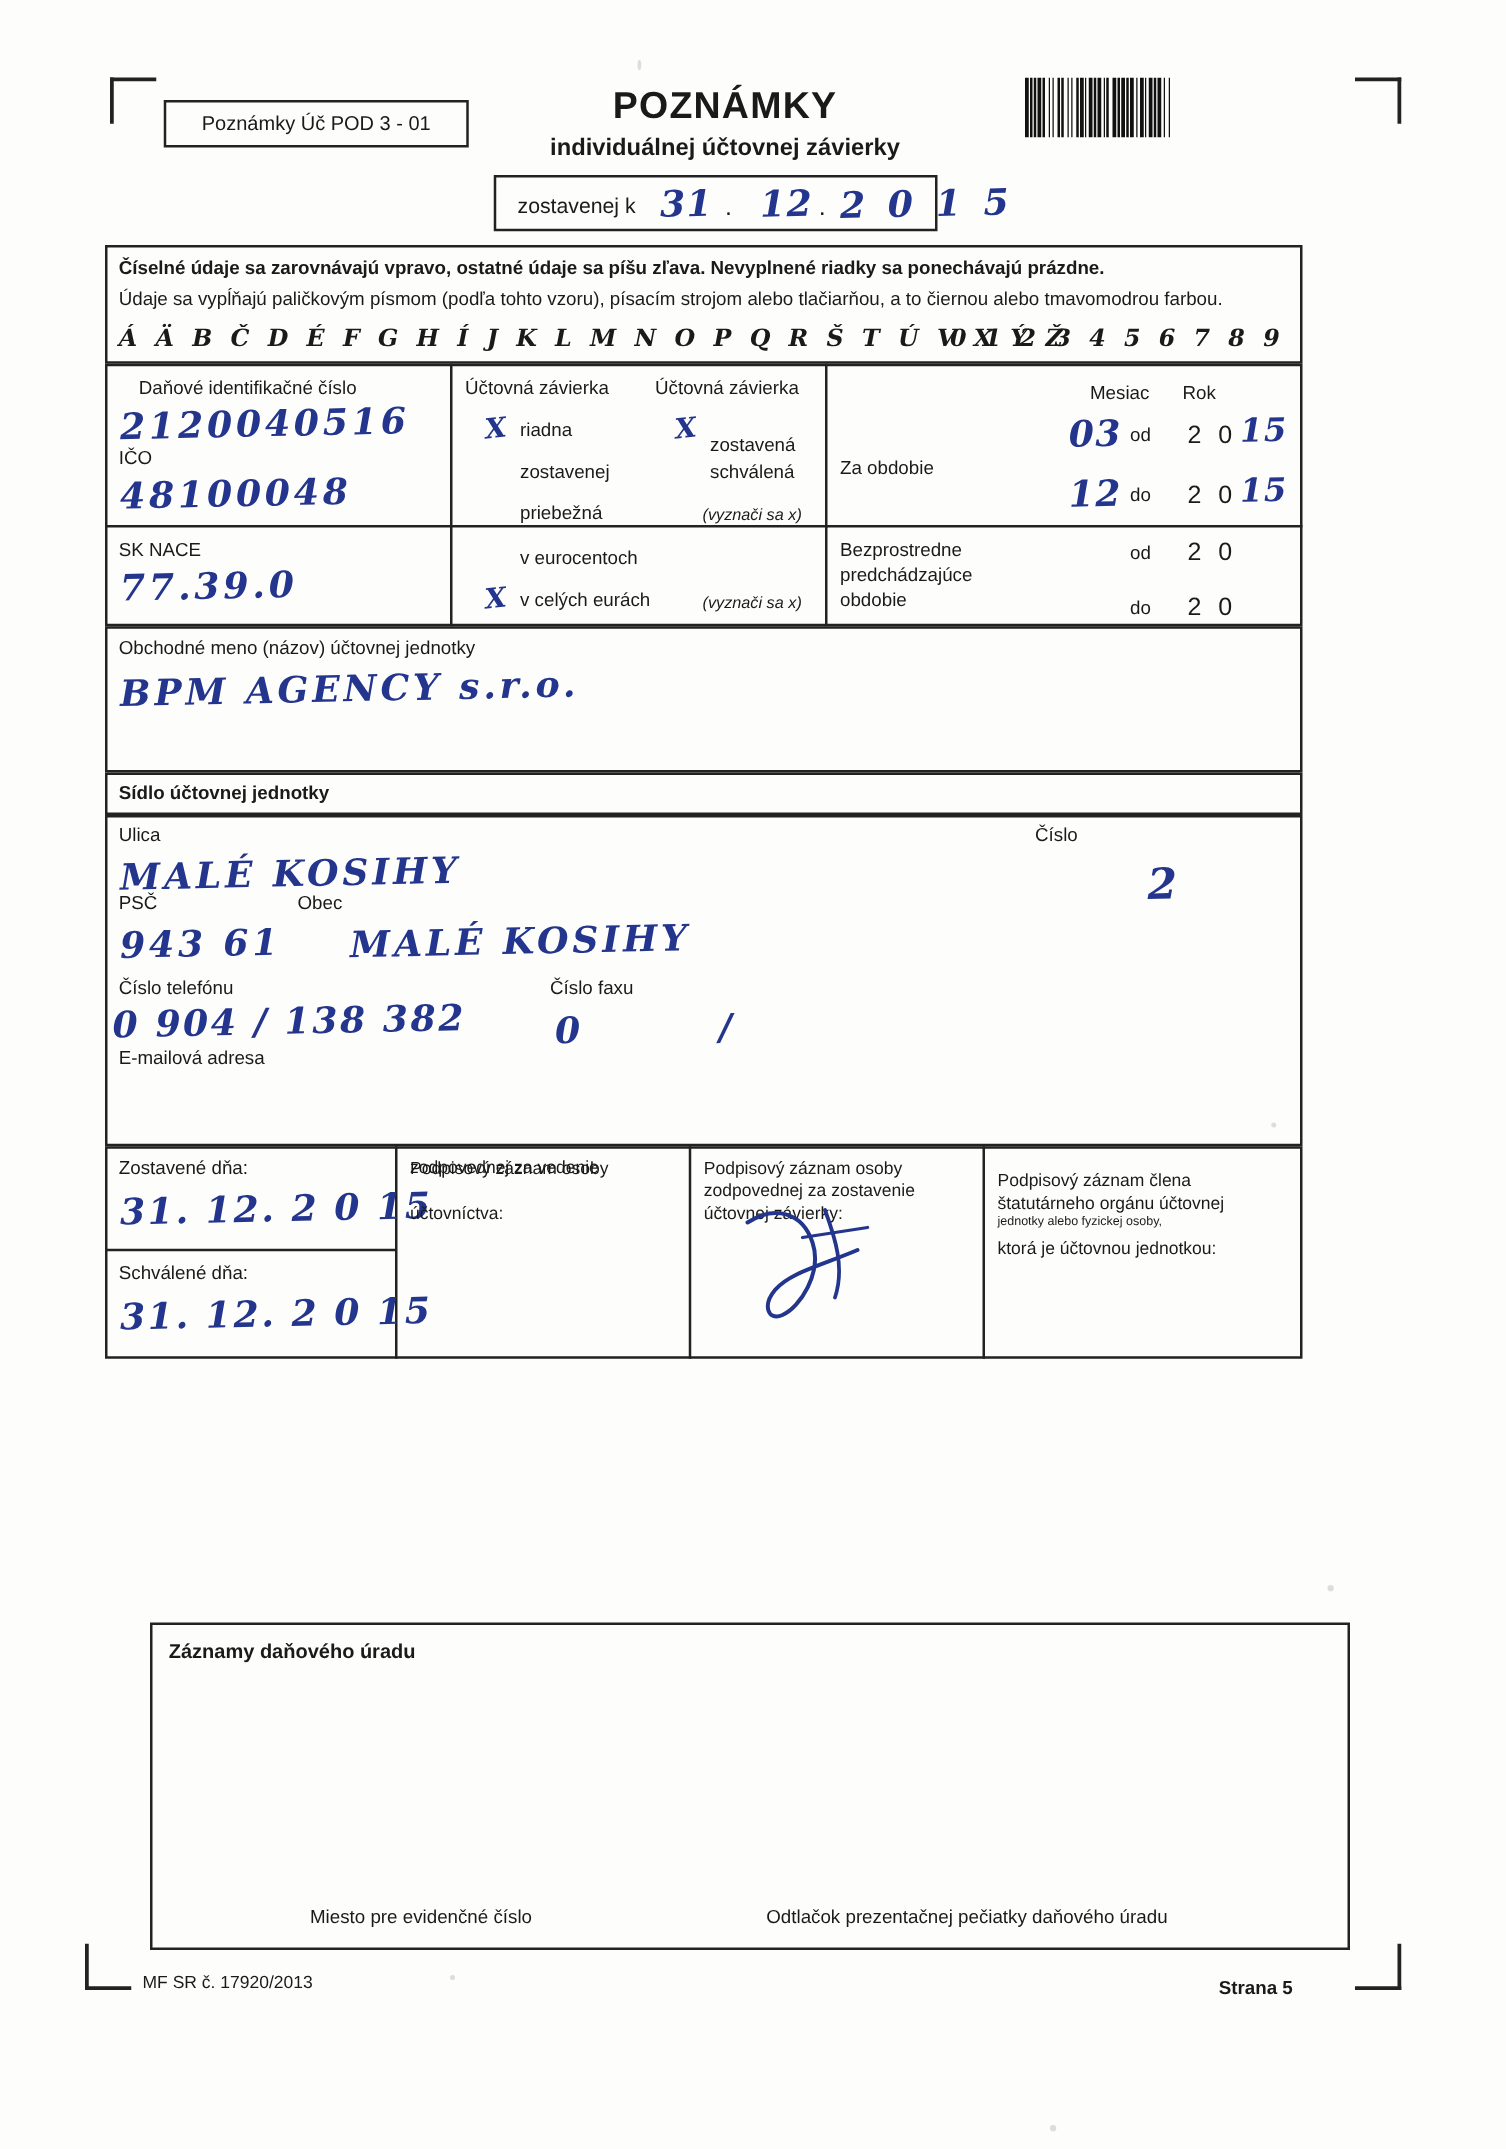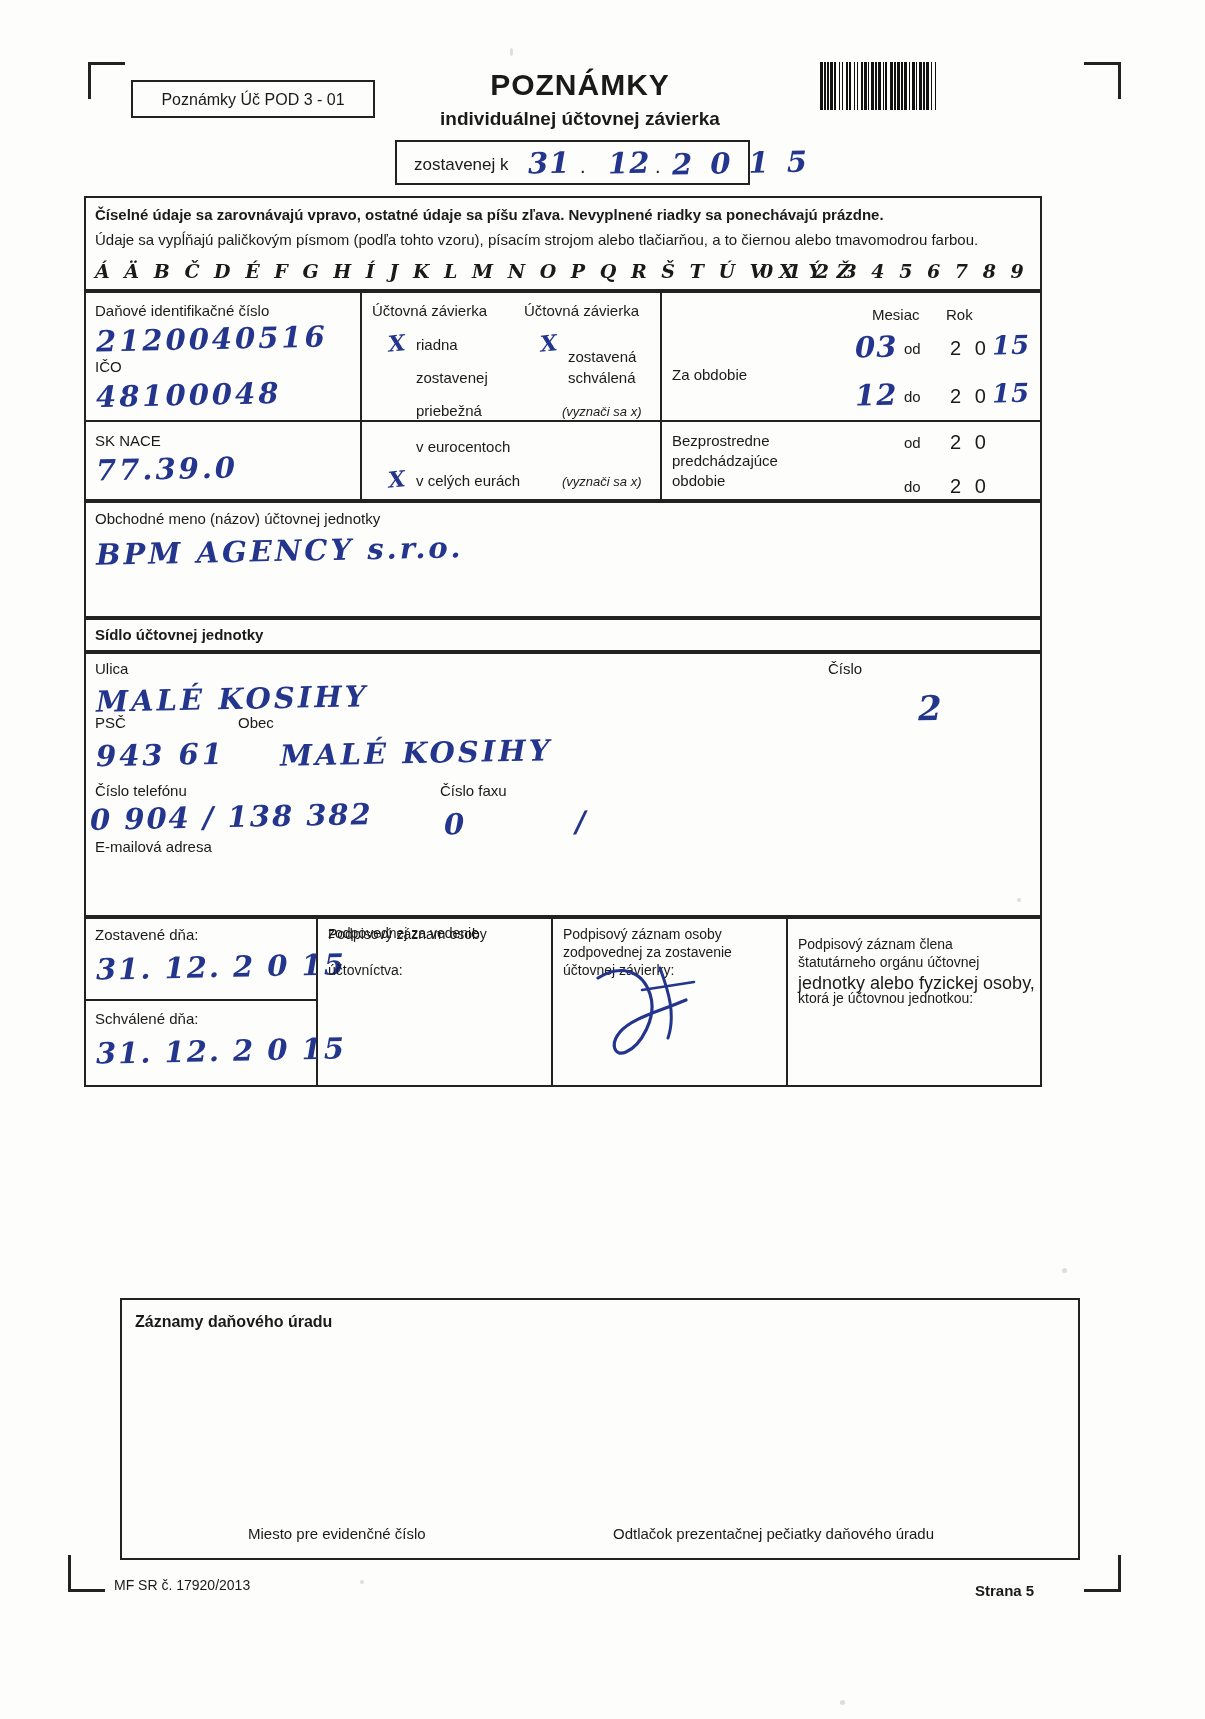--- a/index.html
+++ b/index.html
@@ -124,21 +124,21 @@
 
   <div class="corner tl"></div>
   <div class="corner tr"></div>
   <div class="corner bl"></div>
   <div class="corner br"></div>
 
   <div class="box" style="left:131px; top:80px; width:244px; height:38px;"></div>
   <div class="txt center" style="left:131px; top:90px; width:244px; font-size:16px;">Poznámky Úč POD 3 - 01</div>
 
   <div class="title-main center" style="left:400px; top:68px; width:360px;">POZNÁMKY</div>
-  <div class="title-sub center" style="left:400px; top:108px; width:360px;">individuálnej účtovnej závierka</div>
+  <div class="title-sub center" style="left:400px; top:108px; width:360px;">individuálnej účtovnej závierky</div>
 
   <div class="barcode" id="barcode-el">
       <i class="" style="width:3px"></i>
       <i class="g" style="width:1px"></i>
       <i class="" style="width:2px"></i>
       <i class="g" style="width:1px"></i>
       <i class="" style="width:2px"></i>
       <i class="g" style="width:1px"></i>
       <i class="" style="width:3px"></i>
       <i class="g" style="width:1px"></i>
@@ -214,21 +214,21 @@
   <div class="alpha" style="left:95px; top:260px; letter-spacing:4px;text-align:center;">Á Ä B Č D É F G H Í J K L M N O P Q R Š T Ú V X Ý Ž</div>
   <div class="alpha" style="left:760px; top:260px; letter-spacing:4px;">0 1 2 3 4 5 6 7 8 9</div>
 
   <div class="box" style="left:84px; top:291px; width:958px; height:210px;"></div>
   <div class="line" style="left:360px; top:291px; width:2px; height:210px;"></div>
   <div class="line" style="left:660px; top:291px; width:2px; height:210px;"></div>
   <div class="line" style="left:84px; top:420px; width:277px; height:2px;"></div>
   <div class="line" style="left:360px; top:420px; width:302px; height:2px;"></div>
   <div class="line" style="left:660px; top:420px; width:382px; height:2px;"></div>
 
-  <div class="txt" style="left:95px; top:302px;">Daňové identifikačné číslo</div>
+  <div class="txt" style="left:111px; top:302px;">Daňové identifikačné číslo</div>
   <div class="hand big" style="left:96px; top:322px; letter-spacing:3px;">2120040516</div>
   <div class="txt" style="left:95px; top:358px;">IČO</div>
   <div class="hand big" style="left:96px; top:378px; letter-spacing:3px;">48100048</div>
   <div class="txt" style="left:95px; top:432px;">SK NACE</div>
   <div class="hand big" style="left:96px; top:452px; letter-spacing:3px;">77.39.0</div>
 
   <div class="txt" style="left:372px; top:302px;">Účtovná závierka</div>
   <div class="txt" style="left:524px; top:302px;">Účtovná závierka</div>
 
   <div class="xmark" style="left:388px; top:330px;">X</div>
@@ -313,21 +313,21 @@
   <div class="txt" style="left:563px; top:962px; font-size:14px;">účtovnej závierky:</div>
 
   <svg class="sig-svg" style="left:590px; top:960px;" width="130" height="110" viewBox="0 0 130 110">
     <path d="M8 18 C30 4, 52 10, 60 34 C68 58, 50 86, 36 92 C24 97, 20 84, 30 72 C42 58, 68 52, 96 40" fill="none" stroke="#23358c" stroke-width="3.2" stroke-linecap="round"></path>
     <path d="M70 8 C78 30, 86 54, 78 78" fill="none" stroke="#23358c" stroke-width="3" stroke-linecap="round"></path>
     <path d="M52 30 L104 22" fill="none" stroke="#23358c" stroke-width="2.6" stroke-linecap="round"></path>
   </svg>
 
   <div class="txt" style="left:798px; top:936px; font-size:14px;">Podpisový záznam člena</div>
   <div class="txt" style="left:798px; top:954px; font-size:14px;">štatutárneho orgánu účtovnej</div>
-  <div class="txt" style="left:798px; top:972px; font-size:18px;">jednotky alebo fyzickej osoby,</div>
+  <div class="txt" style="left:798px; top:972px; font-size:10px;">jednotky alebo fyzickej osoby,</div>
   <div class="txt" style="left:798px; top:990px; font-size:14px;">ktorá je účtovnou jednotkou:</div>
 
   <div class="box" style="left:120px; top:1298px; width:960px; height:262px;"></div>
   <div class="txt bold" style="left:135px; top:1312px; font-size:16px;">Záznamy daňového úradu</div>
   <div class="txt" style="left:248px; top:1525px;">Miesto pre evidenčné číslo</div>
   <div class="txt" style="left:613px; top:1525px;">Odtlačok prezentačnej pečiatky daňového úradu</div>
 
   <div class="footer-left" style="left:114px; top:1577px;">MF SR č. 17920/2013</div>
   <div class="footer-right" style="left:975px; top:1582px;">Strana 5</div>
 

